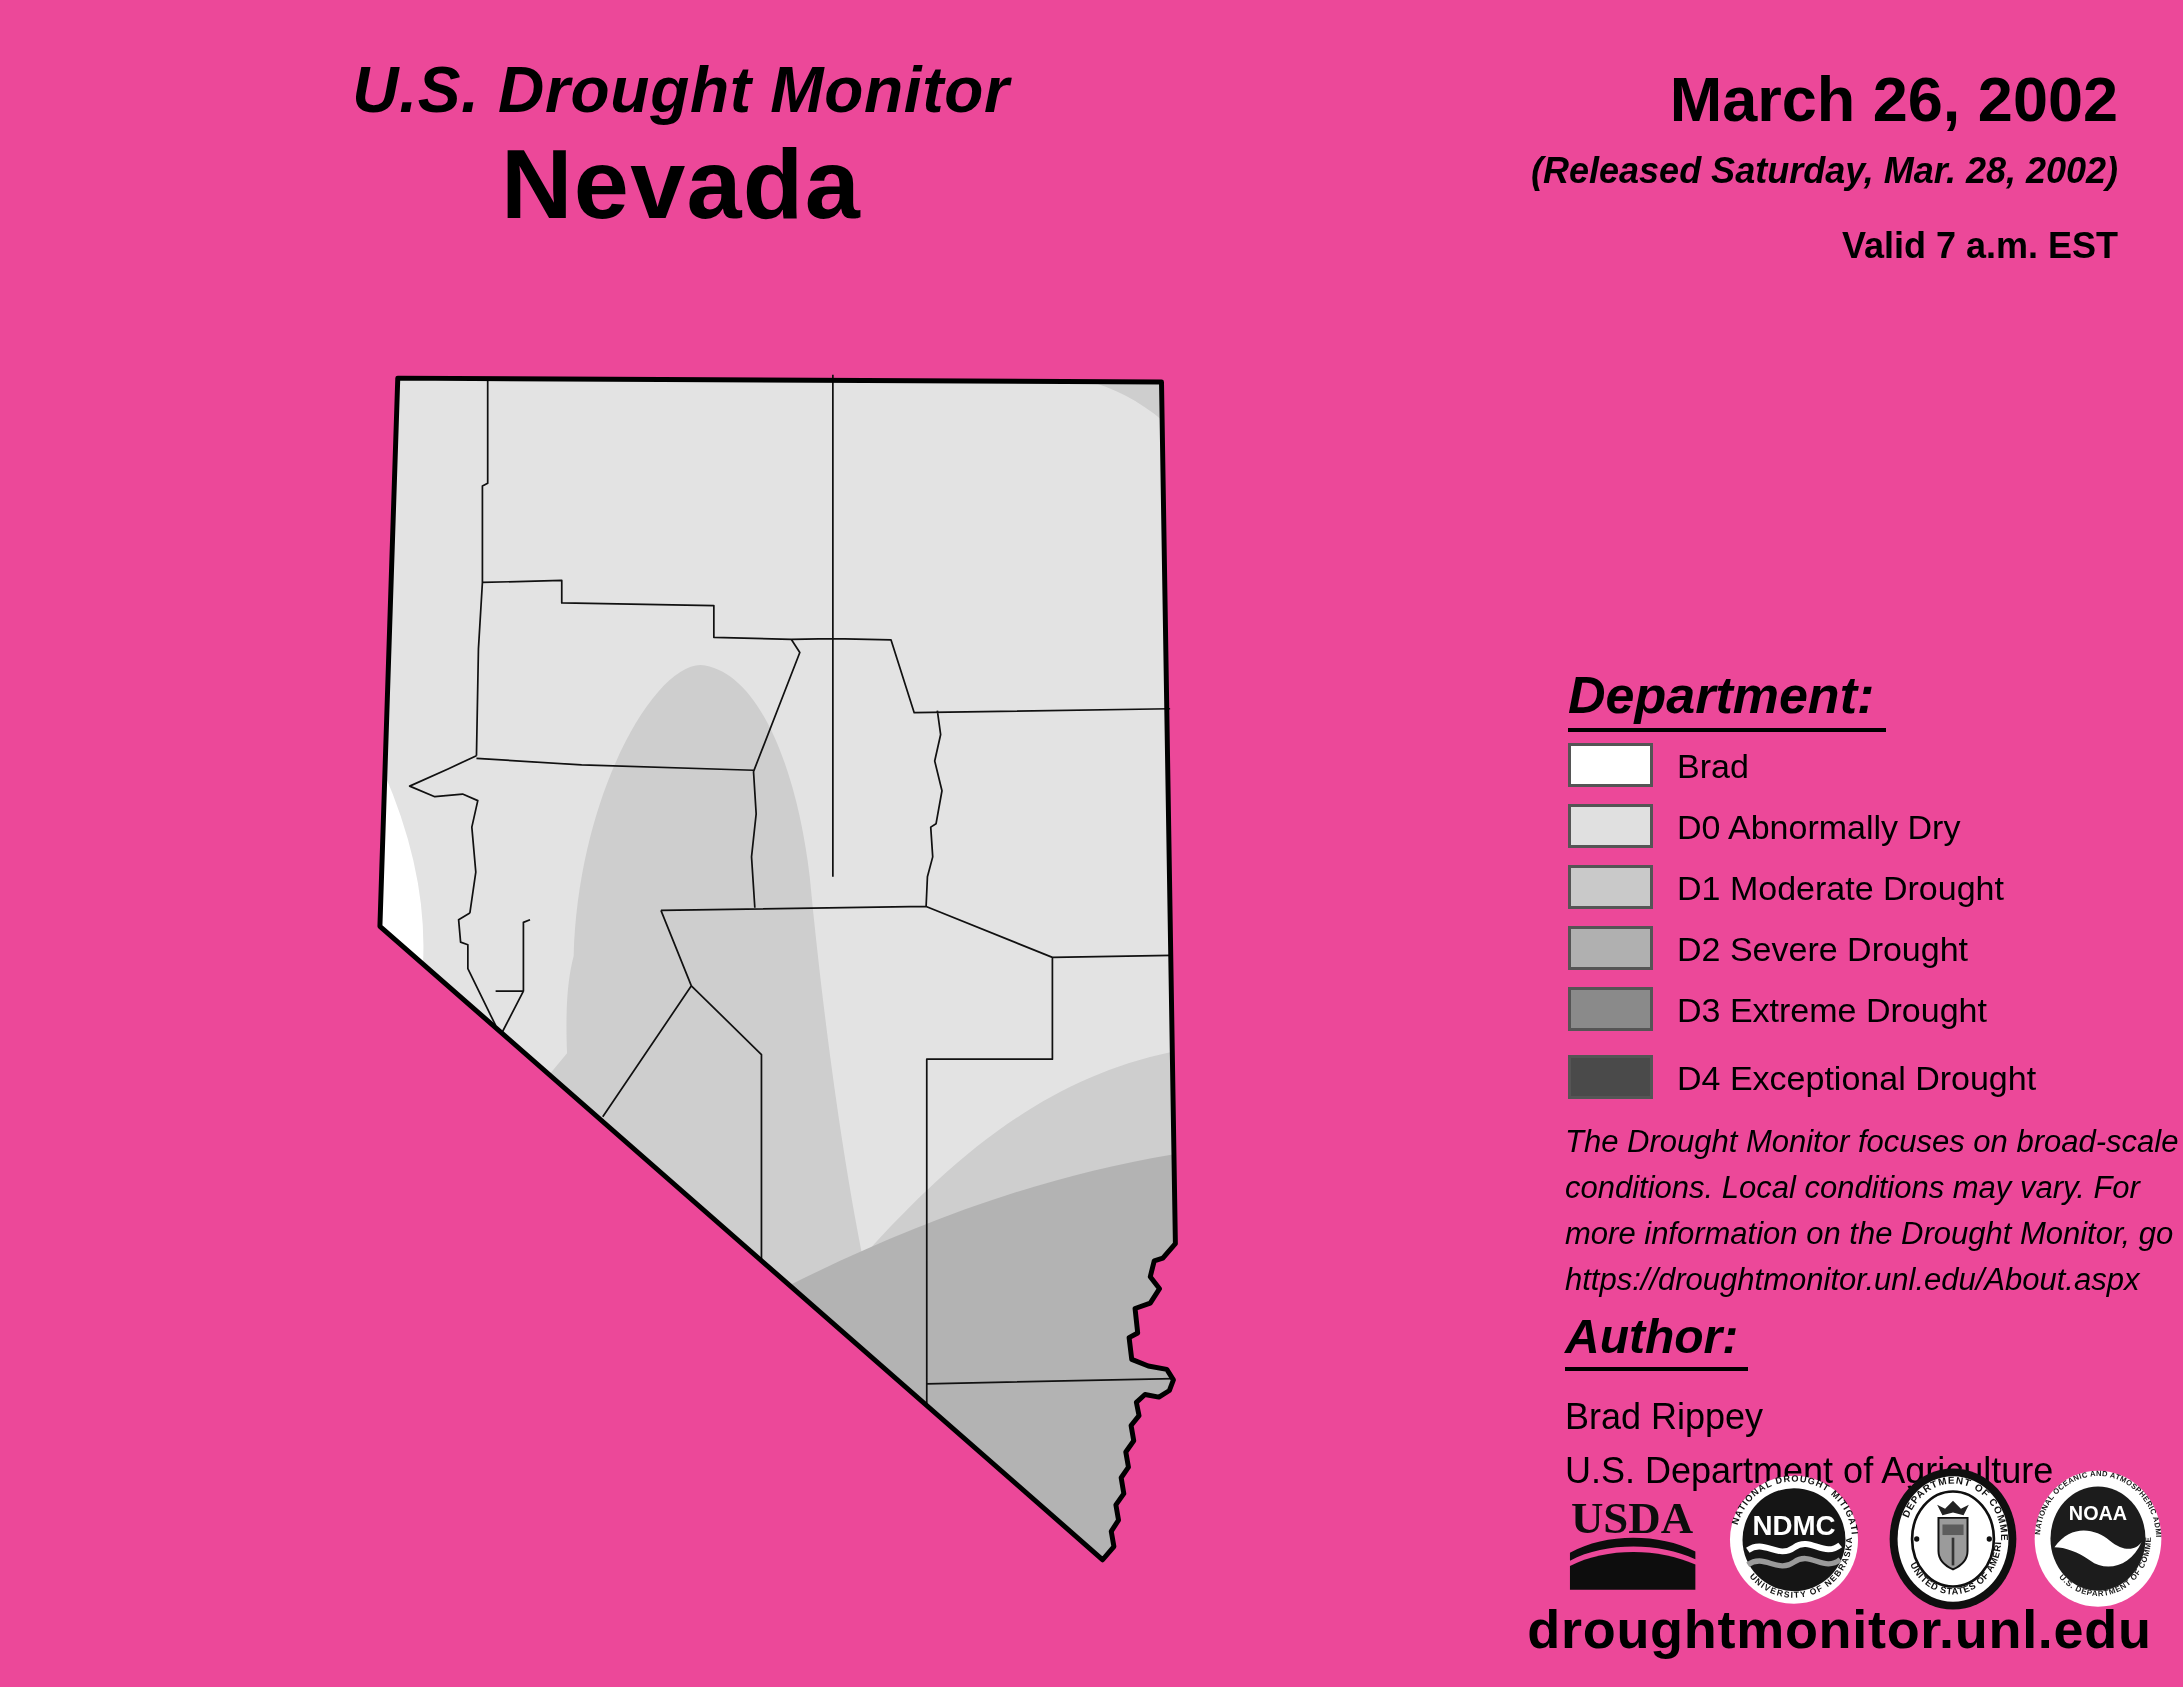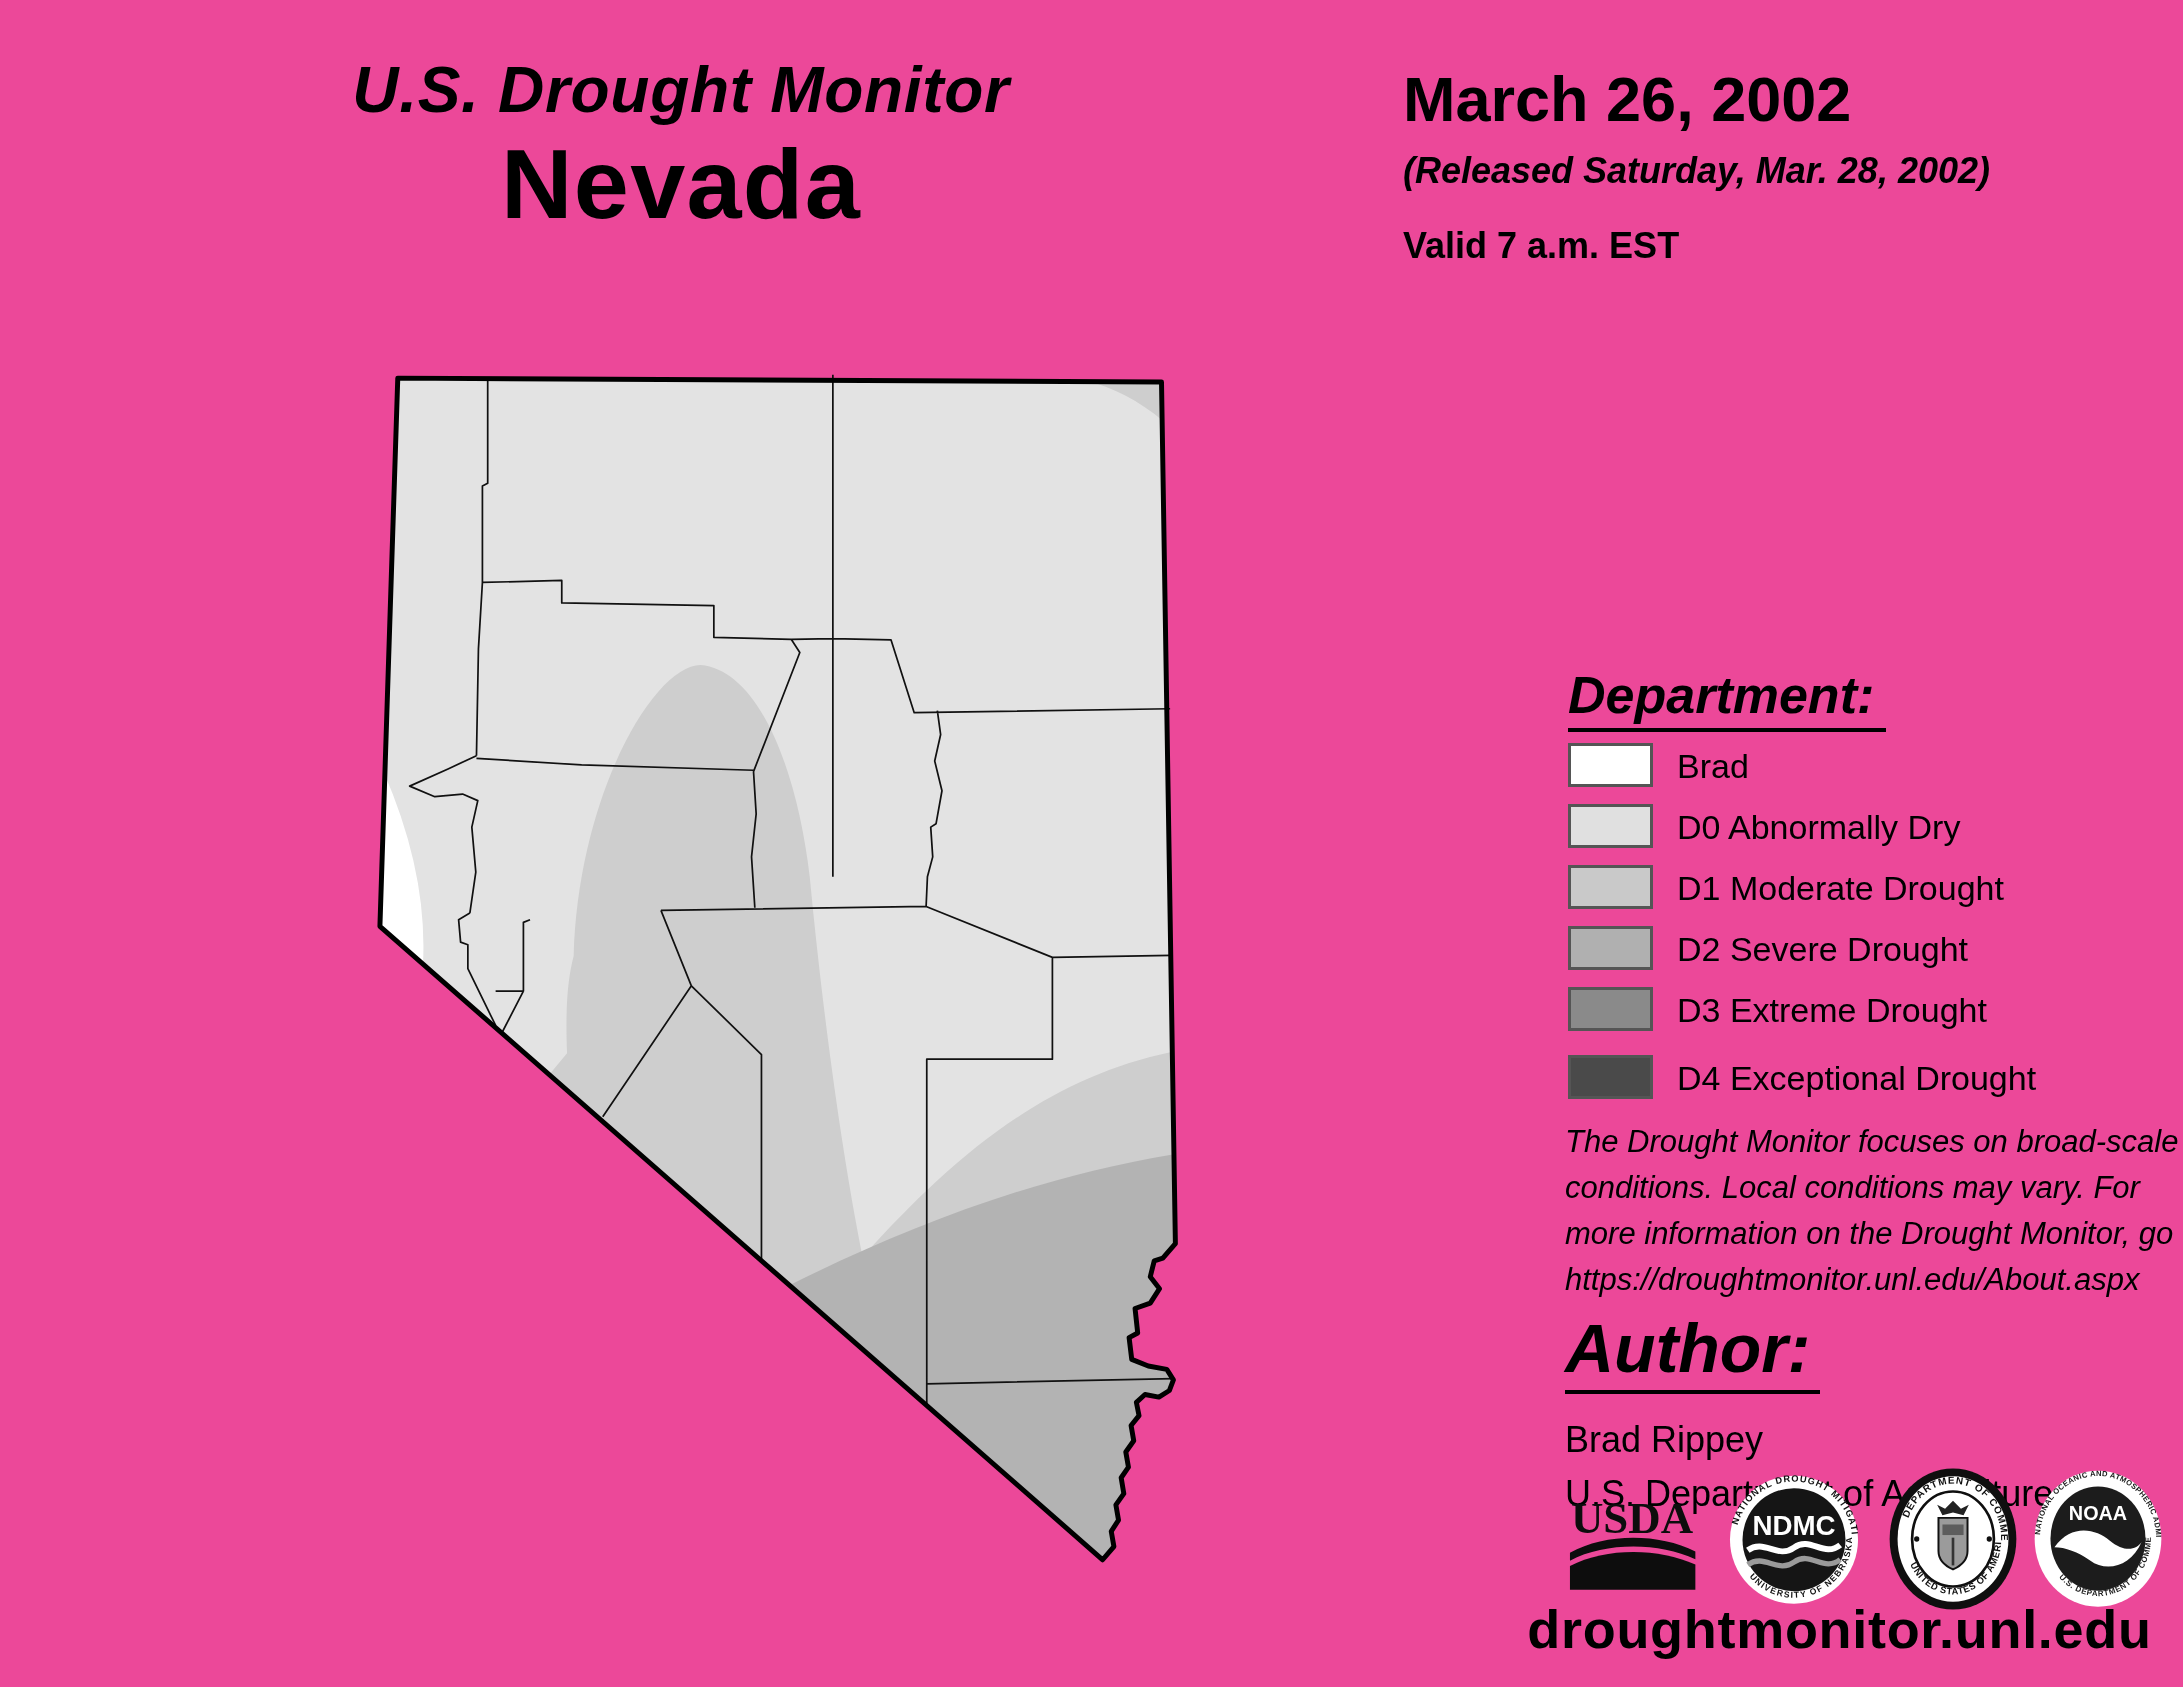--- a/index.html
+++ b/index.html
@@ -5,36 +5,36 @@
   html,body{margin:0;padding:0;background:#888;}
   #page{
     position:relative;width:2183px;height:1687px;background:#ec4899;
     font-family:"Liberation Sans", sans-serif;color:#000;overflow:hidden;
   }
   .abs{position:absolute;}
   
   #title-block{left:251px;top:53px;width:860px;text-align:center;}
   #title-line1{font-size:64px;font-weight:bold;font-style:italic;letter-spacing:0.7px;}
   #title-line2{font-size:99px;font-weight:bold;letter-spacing:1.3px;}
-  #date-block{left:1403px;top:63px;width:715px;text-align:left;}
+  #date-block{left:1403px;top:63px;width:715px;text-align:right;}
   #date-main{font-size:63px;font-weight:bold;}
   #date-released{font-size:36px;font-weight:bold;font-style:italic;margin-top:14.6px;}
   #date-valid{font-size:36px;font-weight:bold;margin-top:33px;}
   
   #legend{left:1568px;top:665px;width:595px;}
   #legend-heading{font-size:52px;font-style:italic;font-weight:bold;
     border-bottom:4.6px solid #000;display:inline-block;padding-bottom:2.6px;padding-right:12px;}
   .legend-row{position:absolute;left:0;height:61px;width:595px;}
   .legend-swatch{position:absolute;left:0;top:0;width:85px;height:44px;
     border:3.3px solid #555;box-sizing:border-box;}
   .legend-label{position:absolute;left:109px;top:4px;font-size:34px;}
   
   #disclaimer{left:1565px;top:1119px;width:648px;font-size:31px;font-style:italic;line-height:46px;}
   #author-block{left:1565px;top:1309px;width:648px;}
-  #author-heading{font-size:68px;font-style:italic;font-weight:bold;
+  #author-heading{font-size:48px;font-style:italic;font-weight:bold;
     border-bottom:4.6px solid #000;display:inline-block;padding-bottom:2.6px;padding-right:9.3px;text-align:center;}
   #author-name{font-size:36px;margin-top:25px;}
   #author-org{font-size:36px;margin-top:12px;}
   
   #logos{left:1561px;top:1465px;width:595px;height:146px;}
   .logo{position:absolute;top:0;}
   #footer-url{left:1489px;top:1598px;width:701px;text-align:center;
     font-size:54px;font-weight:bold;letter-spacing:0.7px;}
   
   #map-wrap{left:370px;top:364px;width:853px;height:1237px;}

